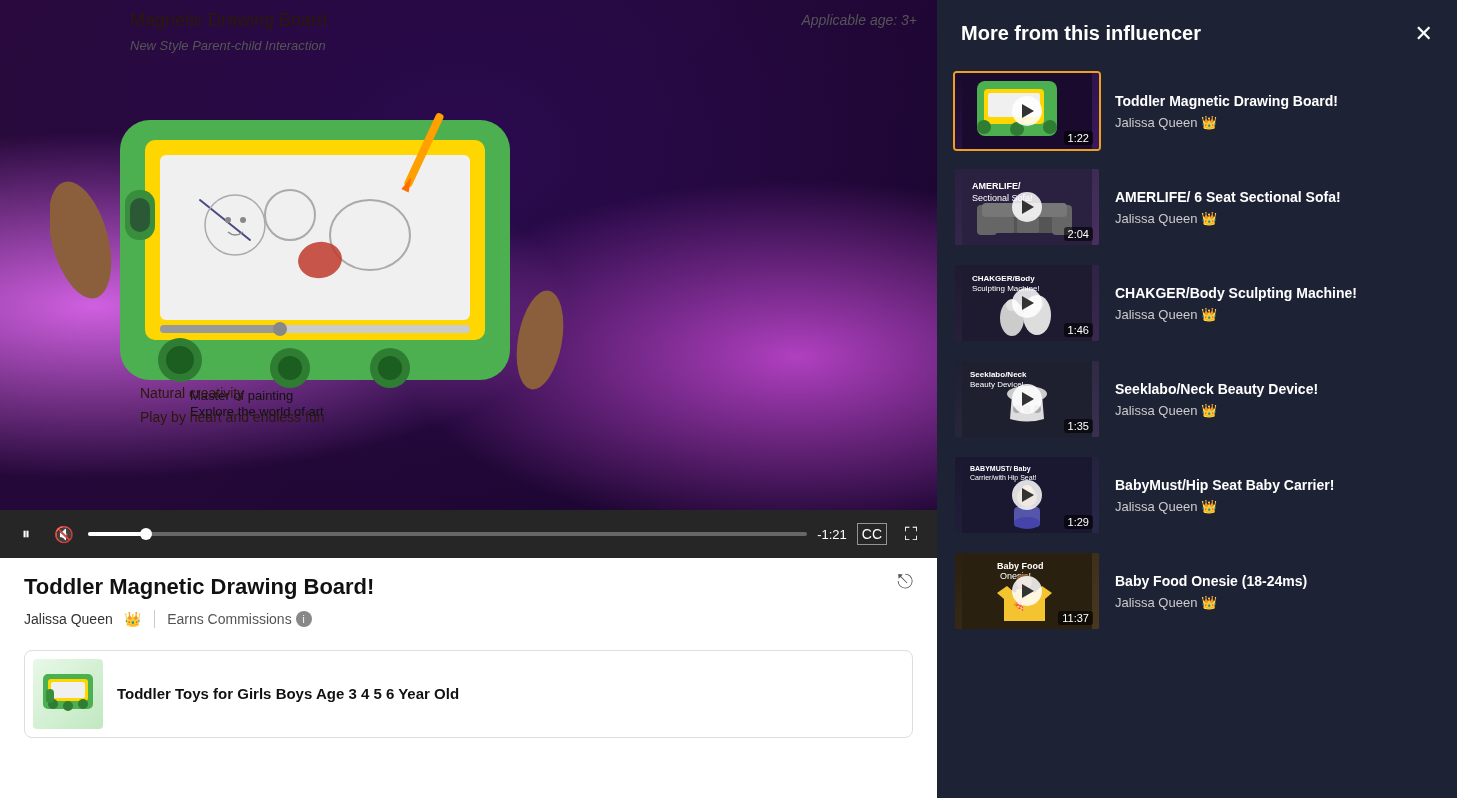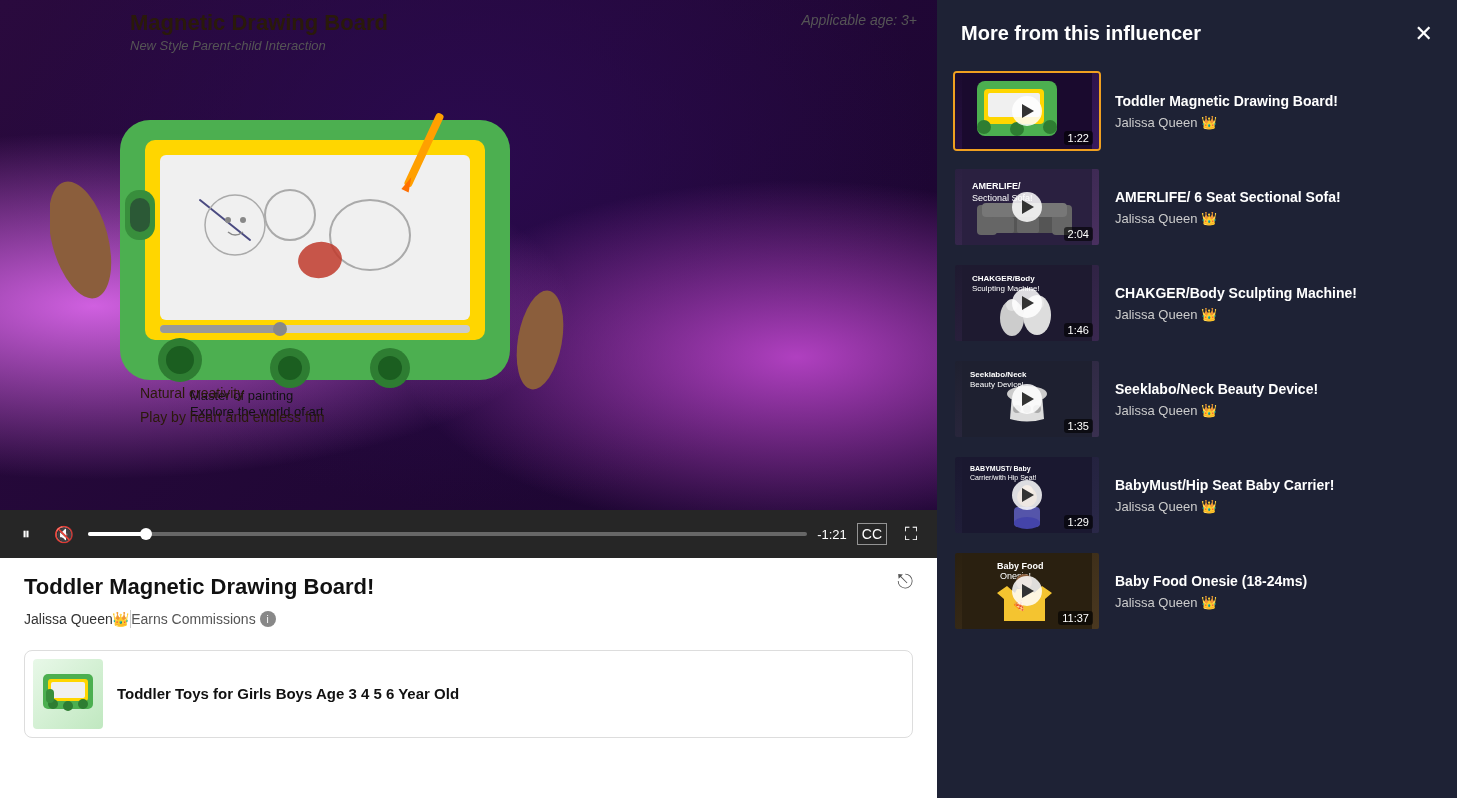--- a/index.html
+++ b/index.html
@@ -49,22 +49,22 @@
       font-size: 14px;
       font-style: italic;
       text-align: right;
     }
 
     .video-title-overlay {
       position: absolute;
       top: 10px;
       left: 130px;
       color: #2a1a0a;
-      font-size: 22px;
-      font-weight: bold;
+      font-size: 18px;
+      font-weight: normal;
     }
 
     .video-subtitle-overlay {
       position: absolute;
       top: 38px;
       left: 130px;
       color: #555;
       font-size: 13px;
       font-style: italic;
     }
@@ -173,20 +173,21 @@
     .video-main-title {
       font-size: 22px;
       font-weight: bold;
       color: #111;
       margin-bottom: 10px;
     }
 
     .meta-row {
       display: flex;
       align-items: center;
+      gap: 12px;
       font-size: 14px;
       color: #333;
     }
 
     .author-name {
       font-weight: 500;
     }
 
     .crown-icon {
       font-size: 14px;

